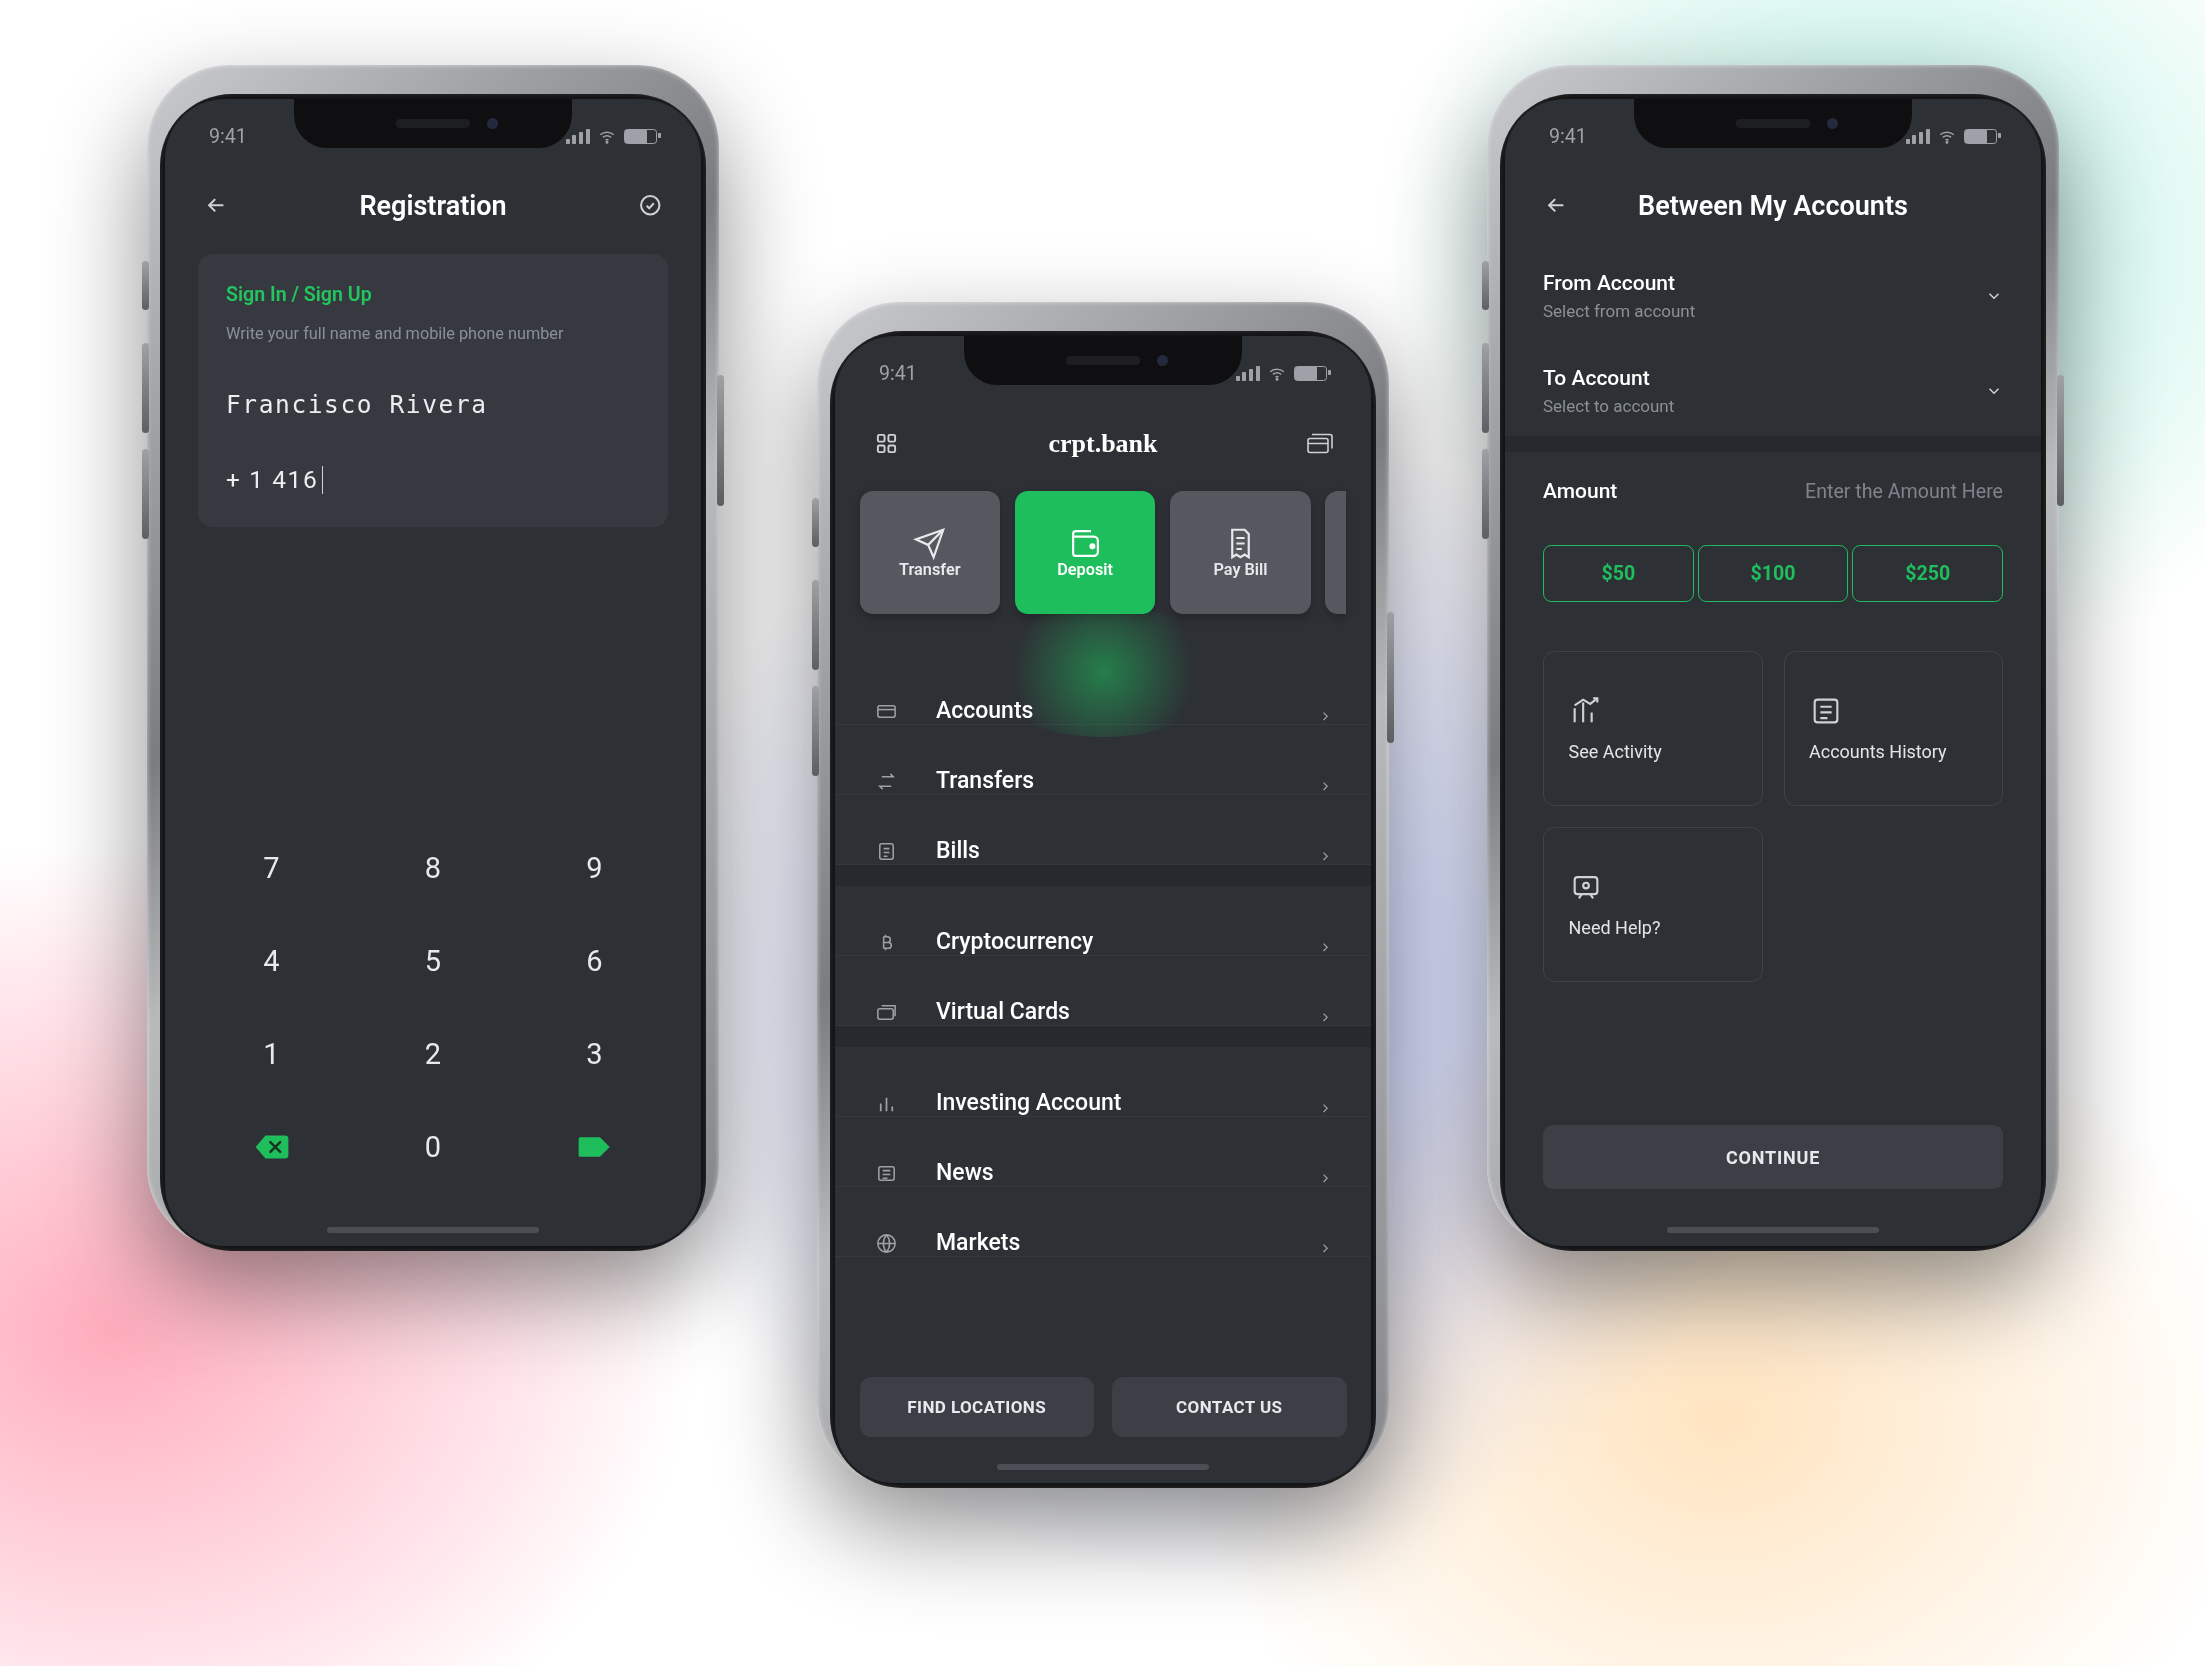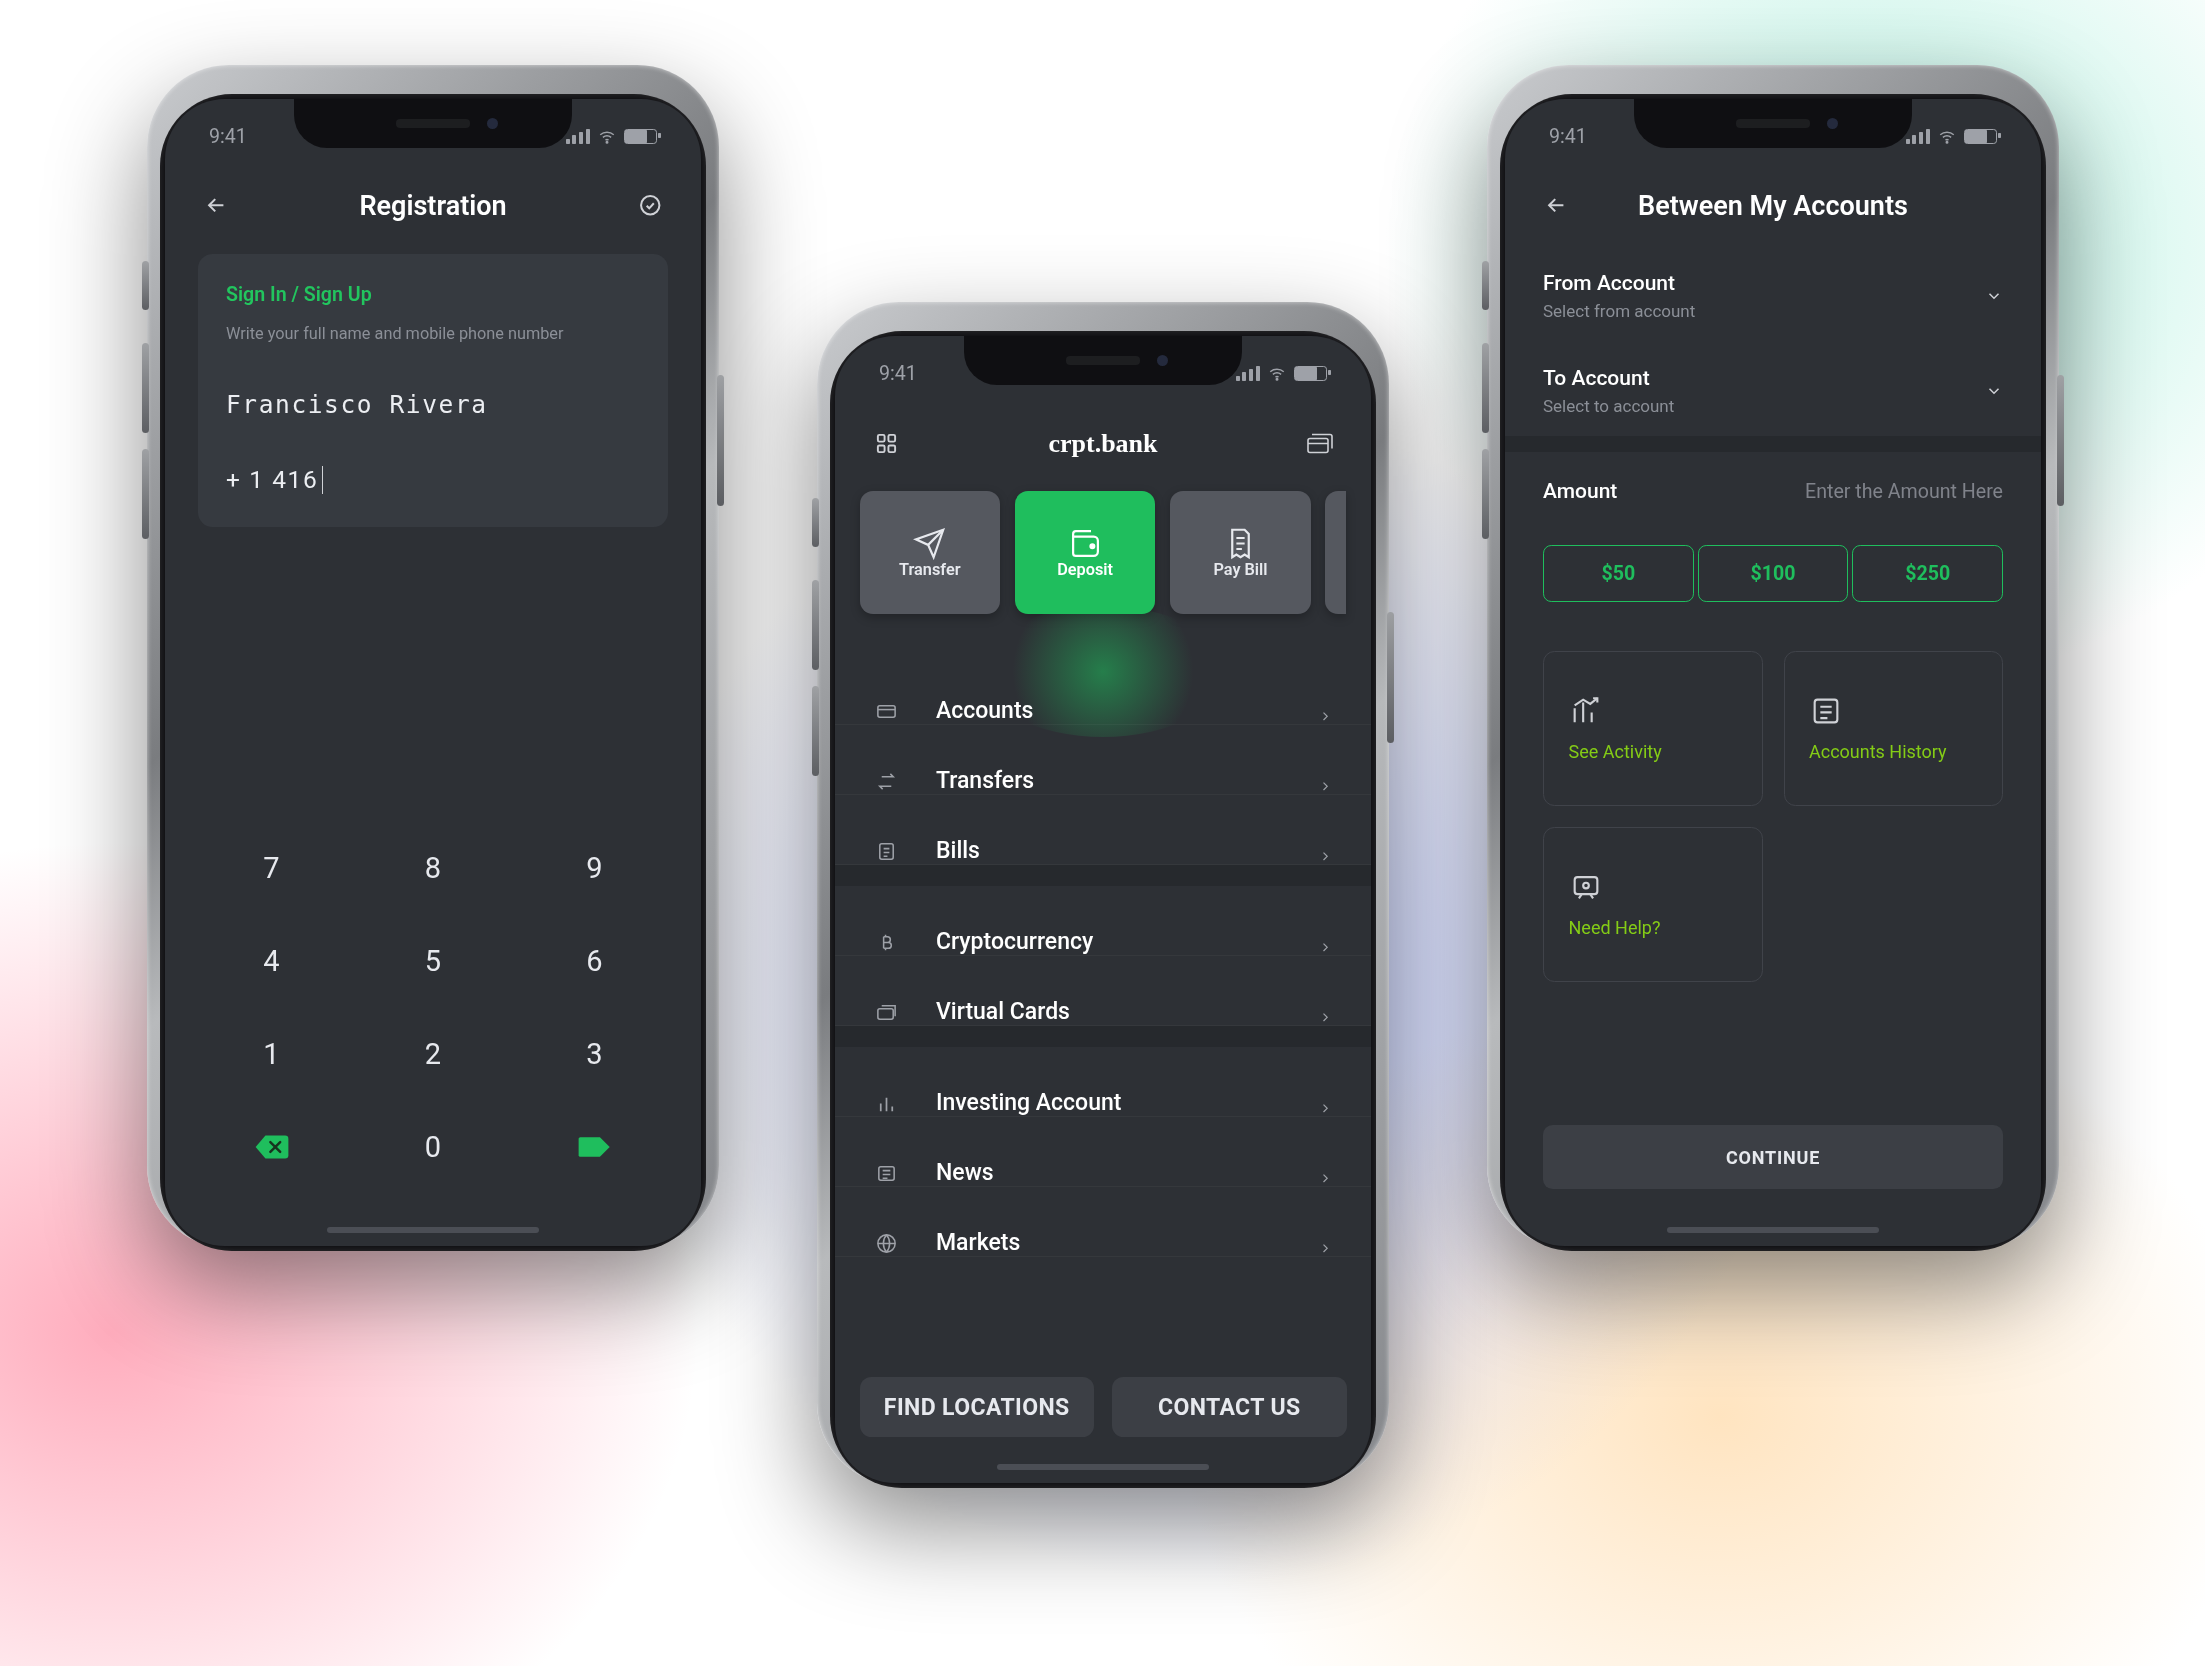--- a/index.html
+++ b/index.html
@@ -103,39 +103,39 @@
   .glow{position:absolute;top:270px;left:50%;transform:translateX(-50%);width:245px;height:131px;border-radius:50%;background:radial-gradient(circle,rgba(31,190,93,.55),transparent 65%);pointer-events:none}
 
   .menu{position:absolute;top:319px;left:0;right:0;bottom:139px;overflow:hidden}
   .menu .gap{height:21px;background:#26292d}
   .mrow{height:70px;display:flex;align-items:flex-end;gap:37px;padding:0 38px;border-bottom:0.8px solid rgba(255,255,255,.04)}
   .mrow .micon{width:26px;height:26px;display:flex;align-items:center;justify-content:center;color:#9ea1a8}
   .mrow .mlabel{flex:1;font-size:23px;color:#ffffff;font-weight:500}
   .mrow .chev{color:#9ea1a8}
 
   .footer-btns{position:absolute;bottom:46px;left:24.5px;right:24.5px;display:flex;gap:18px}
-  .fbtn{flex:1;height:60px;border-radius:11.4px;background:#3c3f45;display:flex;align-items:center;justify-content:center;font-size:23px;font-weight:700;letter-spacing:0.4px;color:#e7e9ee}
+  .fbtn{flex:1;height:60px;border-radius:11.4px;background:#3c3f45;display:flex;align-items:center;justify-content:center;font-size:17px;font-weight:700;letter-spacing:0.4px;color:#e7e9ee}
 
   
   .selrow{height:90px;display:flex;flex-direction:column;justify-content:center;gap:6.5px;padding:0 38px;position:relative;background:#2d3035}
   .selrow + .selrow{margin-top:4.9px}
   .selrow .lab{font-size:21px;color:#ffffff;font-weight:500}
   .selrow .sub{font-size:17px;color:#8b8f97}
   .selrow .chev{position:absolute;right:38px;top:50%;transform:translateY(-50%);color:#cfd1d6}
   .divider{height:16.3px;background:#26292d}
 
   .amount-row{height:78px;display:flex;align-items:center;justify-content:space-between;padding:0 38px}
   .amount-row .lab{font-size:21px;color:#ffffff;font-weight:500}
   .amount-row .ph{font-size:19.6px;color:#80838b}
 
   .chips{display:flex;gap:4px;padding:14.7px 38px 0}
   .chip{flex:1;height:57px;border:1.2px solid #1fbe5d;border-radius:8.2px;display:flex;align-items:center;justify-content:center;color:#1fbe5d;font-weight:700;font-size:19.6px}
 
   .tiles{padding:49px 38px 0;display:grid;grid-template-columns:1fr 1fr;gap:21px}
-  .tile{height:155px;border:0.8px solid #40434a;border-radius:11.4px;display:flex;flex-direction:column;justify-content:center;gap:13px;padding:0 24.5px;color:#84cc16}
+  .tile{height:155px;border:0.8px solid #40434a;border-radius:11.4px;display:flex;flex-direction:column;justify-content:center;gap:13px;padding:0 24.5px;color:#e5e5e5}
   .tile svg{width:34px;height:34px;color:#cfd1d6}
   .tile .tl{font-size:18px}
 
   .continue{position:absolute;left:38px;right:38px;bottom:57px;height:64px;border-radius:9.8px;background:#3c3f45;display:flex;align-items:center;justify-content:center;font-size:18px;font-weight:700;letter-spacing:0.8px;color:#e7e9ee}
 
   .section-stack{position:absolute;top:152px;left:0;right:0;bottom:0}
 </style>
 </head>
 <body>
 

